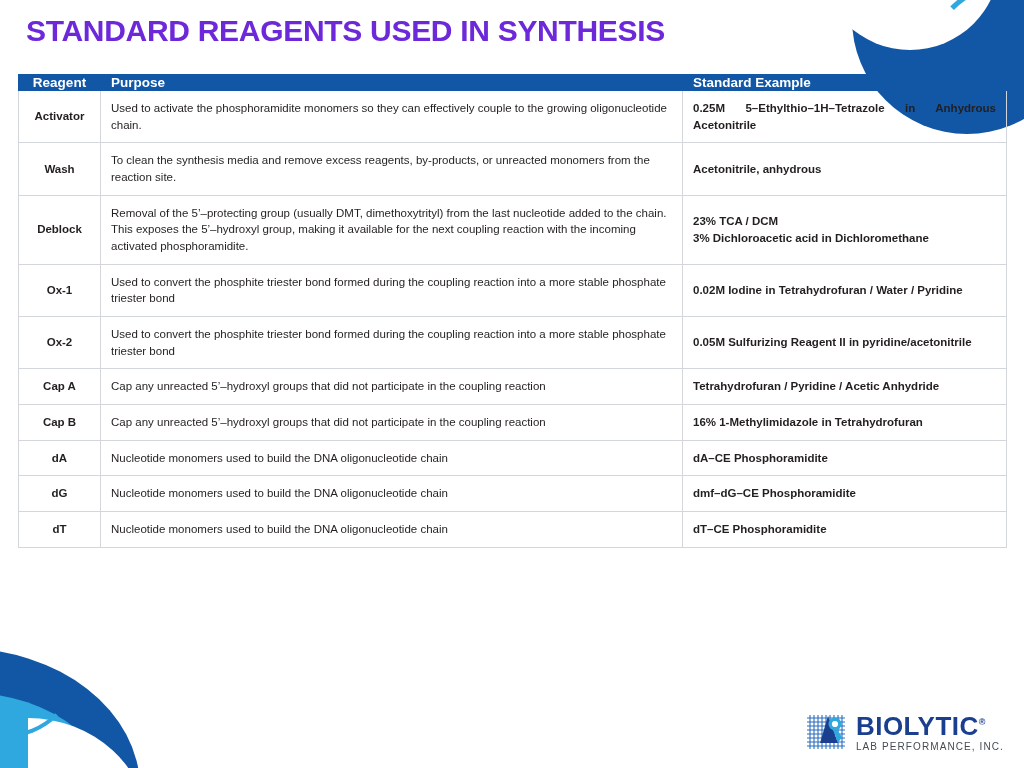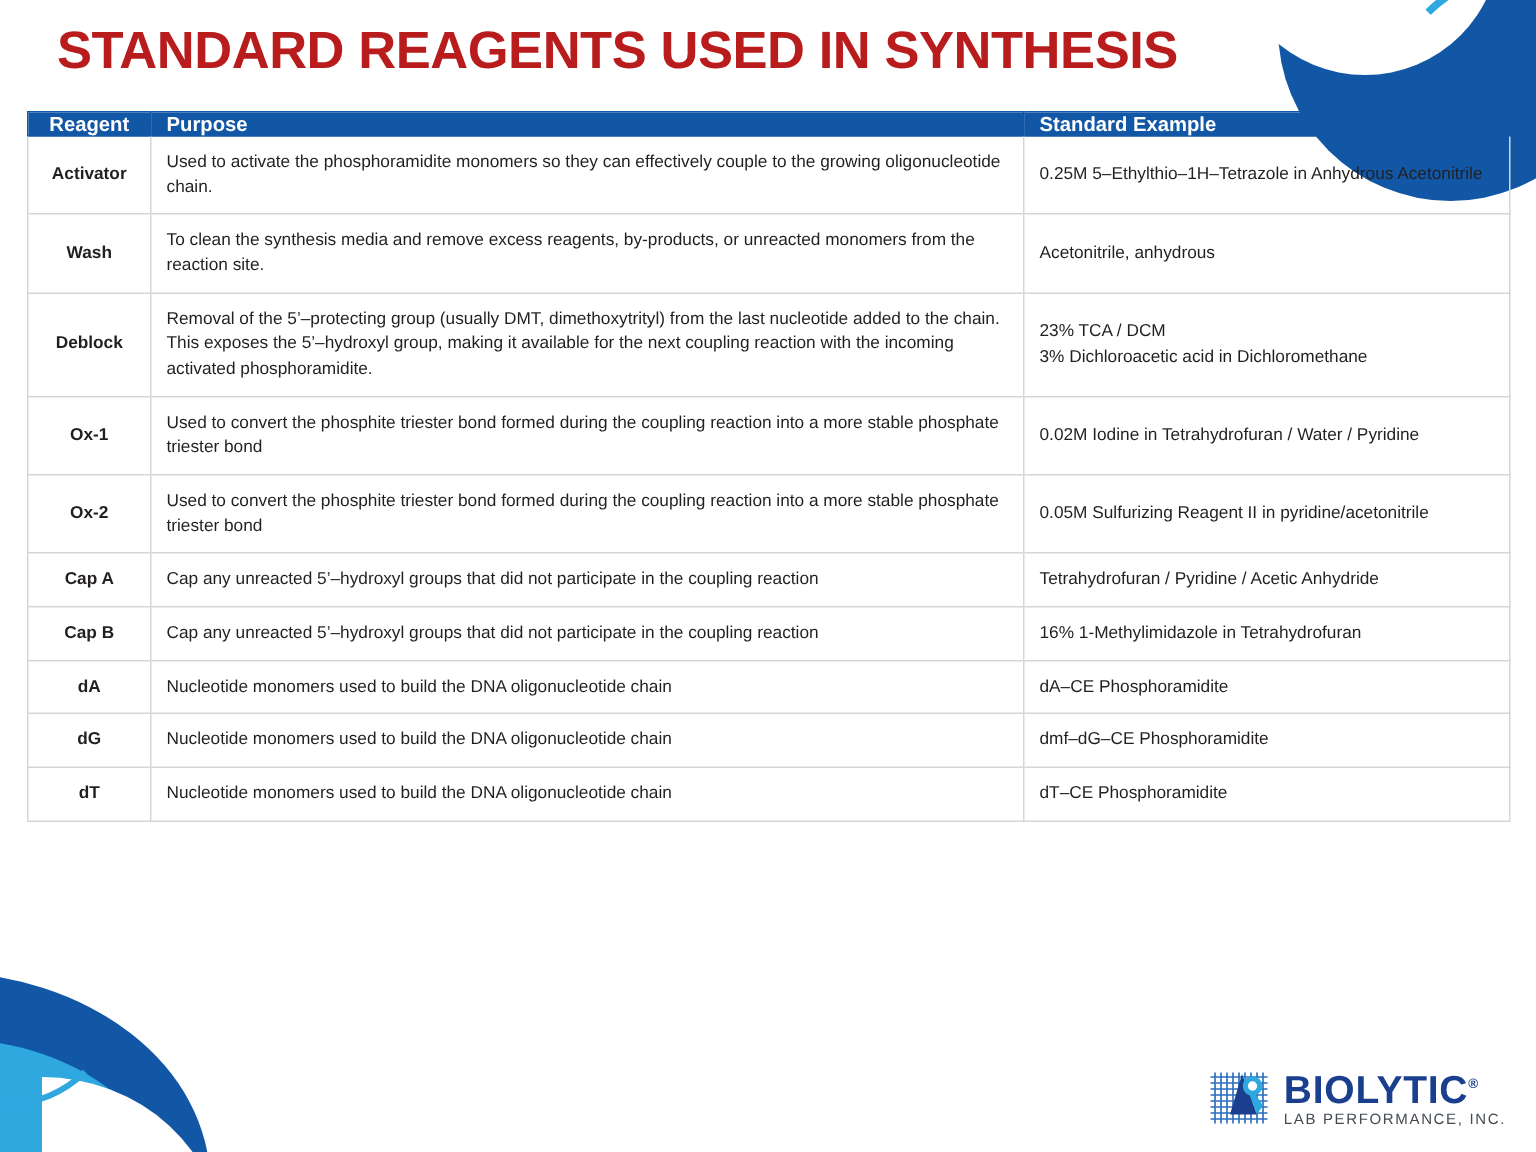--- a/index.html
+++ b/index.html
@@ -64,25 +64,25 @@
     width: 150px; height: 150px;
     border-radius: 50%;
     border: 4px solid #2fa8e0;
     border-right-color: transparent;
     border-top-color: transparent;
   }
 
   
   .title {
     position: absolute;
-    left: 38px; top: 14px;
-    font-size: 35px;
+    left: 26px; top: 14px;
+    font-size: 30px;
     font-weight: bold;
     letter-spacing: -0.3px;
-    color: #b91c1c;
+    color: #6d28d9;
     font-family: "Liberation Sans", sans-serif;
   }
 
   
   .table-wrap {
     position: absolute;
     left: 18px; top: 74px;
     width: 988px;
   }
   table.reagents {
@@ -112,21 +112,21 @@
     vertical-align: middle;
     line-height: 1.45;
   }
   td.c-reagent {
     text-align: center;
     font-weight: bold;
     font-size: 12.5px;
     padding: 9px 4px;
   }
   td.c-purpose { text-align: left; }
-  td.c-example { text-align: justify; }
+  td.c-example { text-align: justify; font-weight: bold; }
   td.c-example .nowrapline { display: block; }
 
   
   .logo {
     position: absolute;
     right: 20px; bottom: 14px;
     display: flex;
     align-items: center;
     gap: 8px;
   }

